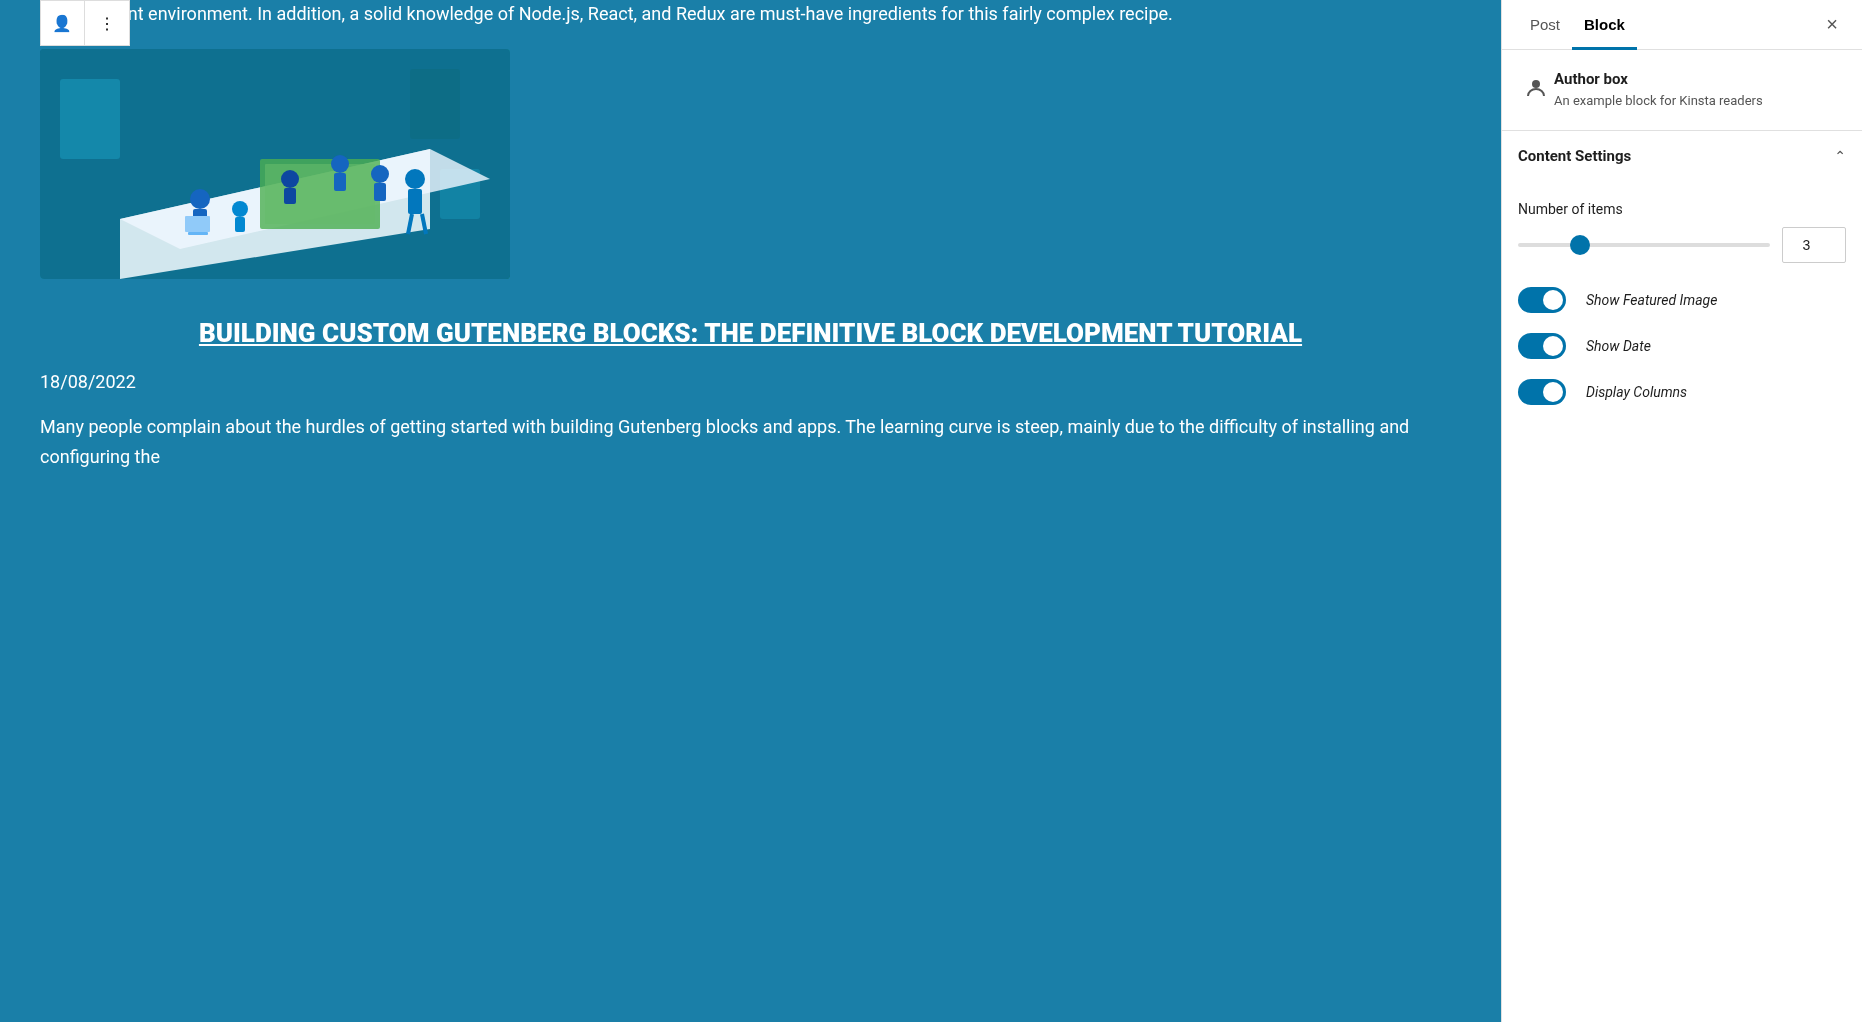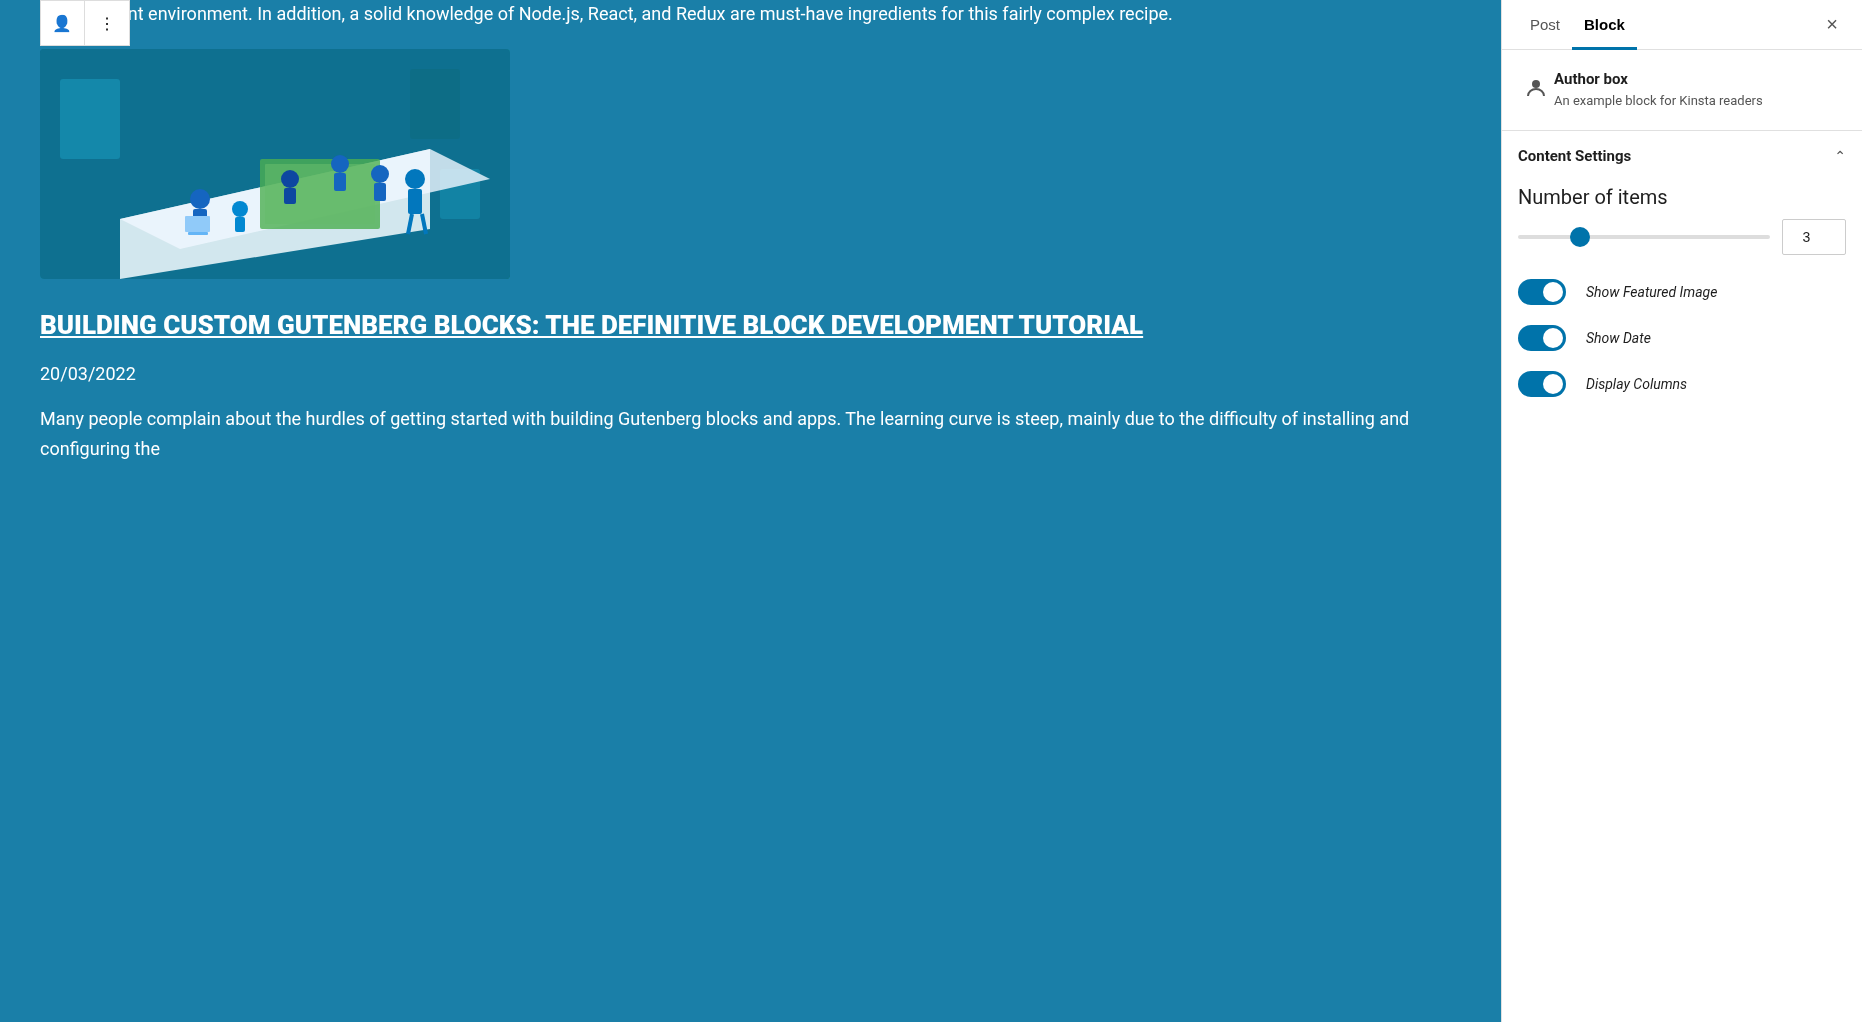--- a/index.html
+++ b/index.html
@@ -72,21 +72,22 @@
       width: 100%;
       height: 100%;
     }
 
     .post-title {
       color: white;
       font-size: 26px;
       font-weight: 900;
       text-decoration: underline;
       line-height: 1.3;
-      margin: 30px 0 20px 0;
+      margin: 38px 0 20px 0;
+      text-align: center;
     }
 
     .post-date {
       color: white;
       font-size: 18px;
       margin-bottom: 20px;
     }
 
     .post-excerpt {
       color: white;
@@ -175,40 +176,40 @@
     }
 
     
     .settings-section {
       padding: 16px;
     }
     .settings-header {
       display: flex;
       align-items: center;
       justify-content: space-between;
-      margin-bottom: 20px;
+      margin-bottom: 36px;
     }
     .settings-title {
       font-size: 15px;
       font-weight: 700;
       color: #1e1e1e;
     }
     .chevron-btn {
       background: none;
       border: none;
       cursor: pointer;
       font-size: 14px;
       color: #555;
     }
 
     .setting-item {
       margin-bottom: 24px;
     }
     .setting-label {
-      font-size: 20px;
+      font-size: 14px;
       color: #1e1e1e;
       margin-bottom: 10px;
     }
 
     
     .slider-row {
       display: flex;
       align-items: center;
       gap: 12px;
     }
@@ -321,21 +322,21 @@
       <circle cx="375" cy="130" r="10" fill="#0277bd"></circle>
       <rect x="368" y="140" width="14" height="25" fill="#0277bd" rx="2"></rect>
 
       <line x1="372" y1="165" x2="368" y2="185" stroke="#0277bd" stroke-width="4"></line>
       <line x1="382" y1="165" x2="386" y2="185" stroke="#0277bd" stroke-width="4"></line>
     </svg>
   </div>
 
   <h2 class="post-title">BUILDING CUSTOM GUTENBERG BLOCKS: THE DEFINITIVE BLOCK DEVELOPMENT TUTORIAL</h2>
 
-  <p class="post-date">20/03/2022</p>
+  <p class="post-date">18/08/2022</p>
 
   <p class="post-excerpt">Many people complain about the hurdles of getting started with building Gutenberg blocks and apps. The learning curve is steep, mainly due to the difficulty of installing and configuring the</p>
 </div>
 
 <div class="sidebar">
 
   <div class="sidebar-tabs">
     <button class="sidebar-tab">Post</button>
     <button class="sidebar-tab active">Block</button>
     <button class="close-btn">×</button>

